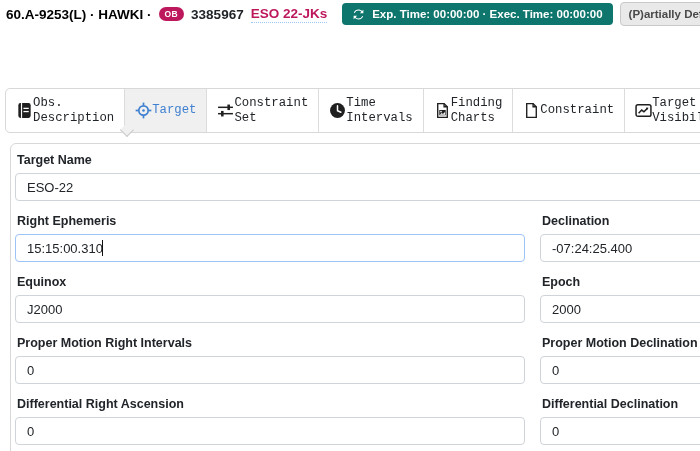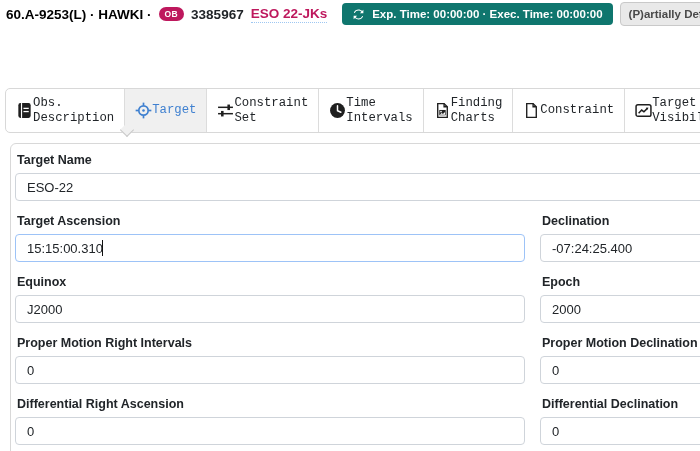--- a/index.html
+++ b/index.html
@@ -202,21 +202,21 @@
 
 <div class="card">
 
   <div class="form-row">
     <label class="field-label">Target Name</label>
     <input class="text-input full" type="text" value="ESO-22" style="">
   </div>
 
   <div class="form-row row2">
     <div class="col">
-      <label class="field-label">Target Ascension</label>
+      <label class="field-label">Right Ephemeris</label>
       <span class="input-wrap" style="display:block;">
         <input class="text-input focused" type="text" value="15:15:00.310" style="">
         <span class="caret"></span>
       </span>
     </div>
     <div class="col">
       <label class="field-label">Declination</label>
       <input class="text-input" type="text" value="-07:24:25.400" style="">
     </div>
   </div>

